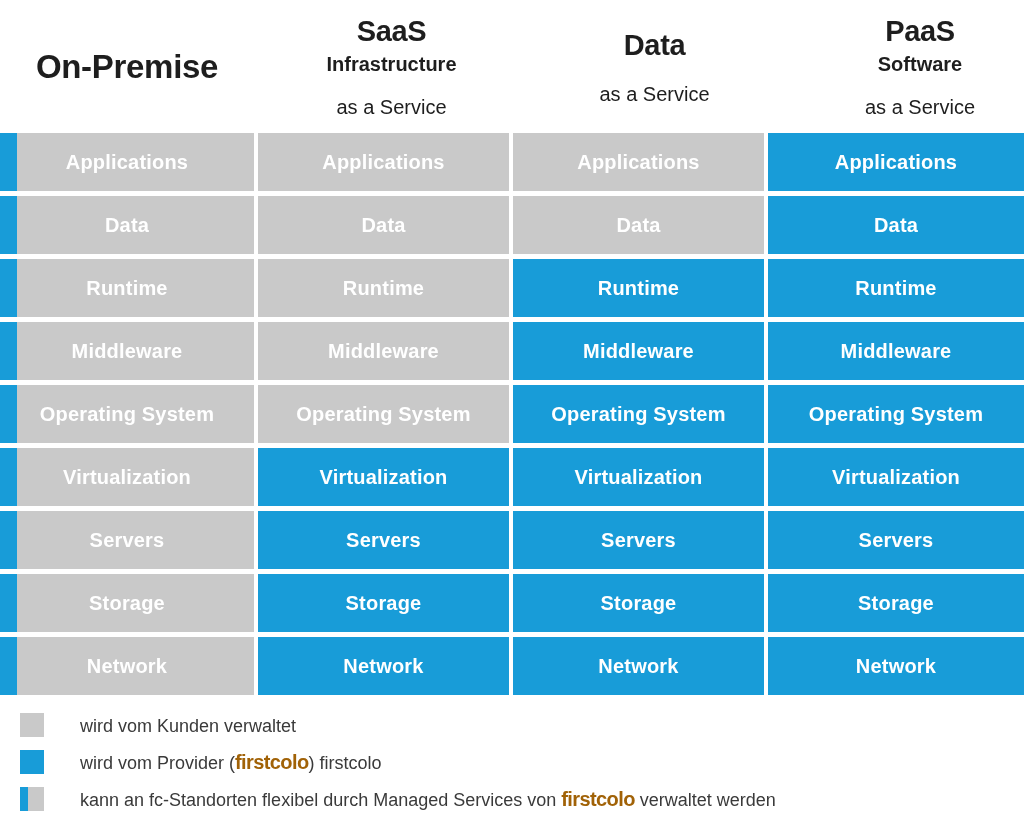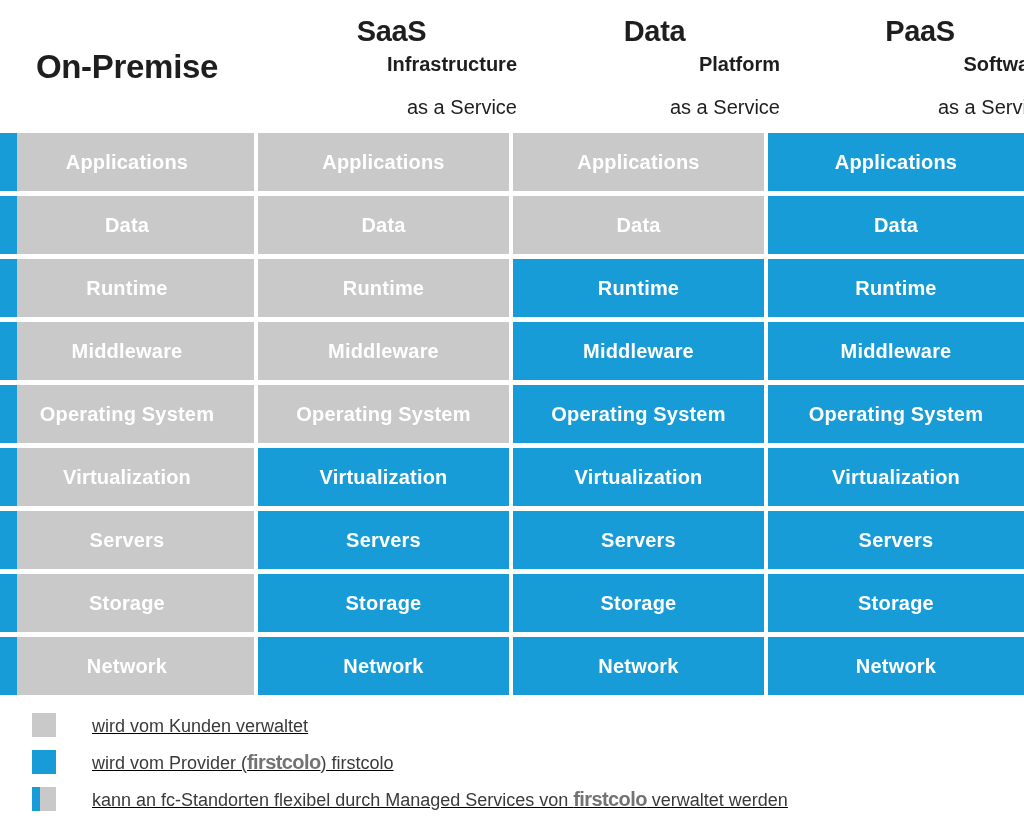--- a/index.html
+++ b/index.html
@@ -23,21 +23,21 @@
   .headers {
     display: grid;
     grid-template-columns: 254px 251px 251px 256px;
     column-gap: 12px;
     height: 133px;
     align-items: center;
   }
   .hdr { text-align: center; color: var(--heading); line-height: 1.32; }
   .hdr-title { font-size: 29px; font-weight: 800; letter-spacing: -0.3px; }
   .hdr-title.onprem { font-size: 33px; }
-  .hdr-sub { font-size: 20px; font-weight: 700; text-align: right; }
+  .hdr-sub { font-size: 20px; font-weight: 700; }
   .hdr-sub.light { font-weight: 400; margin-top: 17px; }
   
   .grid {
     display: grid;
     grid-template-columns: 254px 251px 251px 256px;
     column-gap: 4px;
     grid-auto-rows: 58px;
     row-gap: 5px;
   }
   .cell {
@@ -53,56 +53,55 @@
   .cell.gray { background: var(--gray); }
   .cell.blue { background: var(--blue); }
   .cell .strip {
     position: absolute;
     left: 0; top: 0; bottom: 0;
     width: 17px;
     background: var(--blue);
   }
   .cell .lbl { position: relative; }
   
-  .legend { margin-top: 18px; padding-left: 32px; text-decoration: underline; }
+  .legend { margin-top: 18px; padding-left: 20px; }
   .legend-item {
     display: flex;
     align-items: center;
     height: 24px;
     margin-bottom: 13px;
   }
   .legend-swatch { width: 24px; height: 24px; flex: none; margin-right: 36px; }
   .swatch-gray  { background: var(--gray); }
   .swatch-blue  { background: var(--blue); }
   .swatch-split { background: linear-gradient(90deg, var(--blue) 0 34%, var(--gray) 34% 100%); }
   .legend-text { font-size: 18px; color: var(--legend-text); white-space: nowrap; }
   .brand {
     font-weight: 800;
     font-size: 20px;
     letter-spacing: -0.6px;
-    color: #737373;
+    color: #a16207;
   }
 </style>
 </head>
 <body>
 
 <div class="page">
 
   <div class="headers">
     <div class="hdr">
       <div class="hdr-title onprem">On-Premise</div>
     </div>
     <div class="hdr">
       <div class="hdr-title">SaaS</div>
       <div class="hdr-sub">Infrastructure</div>
       <div class="hdr-sub light">as a Service</div>
     </div>
     <div class="hdr">
       <div class="hdr-title">Data</div>
-      <div class="hdr-sub">Platform</div>
       <div class="hdr-sub light">as a Service</div>
     </div>
     <div class="hdr">
       <div class="hdr-title">PaaS</div>
       <div class="hdr-sub">Software</div>
       <div class="hdr-sub light">as a Service</div>
     </div>
   </div>
 
   <div class="grid" id="grid">

